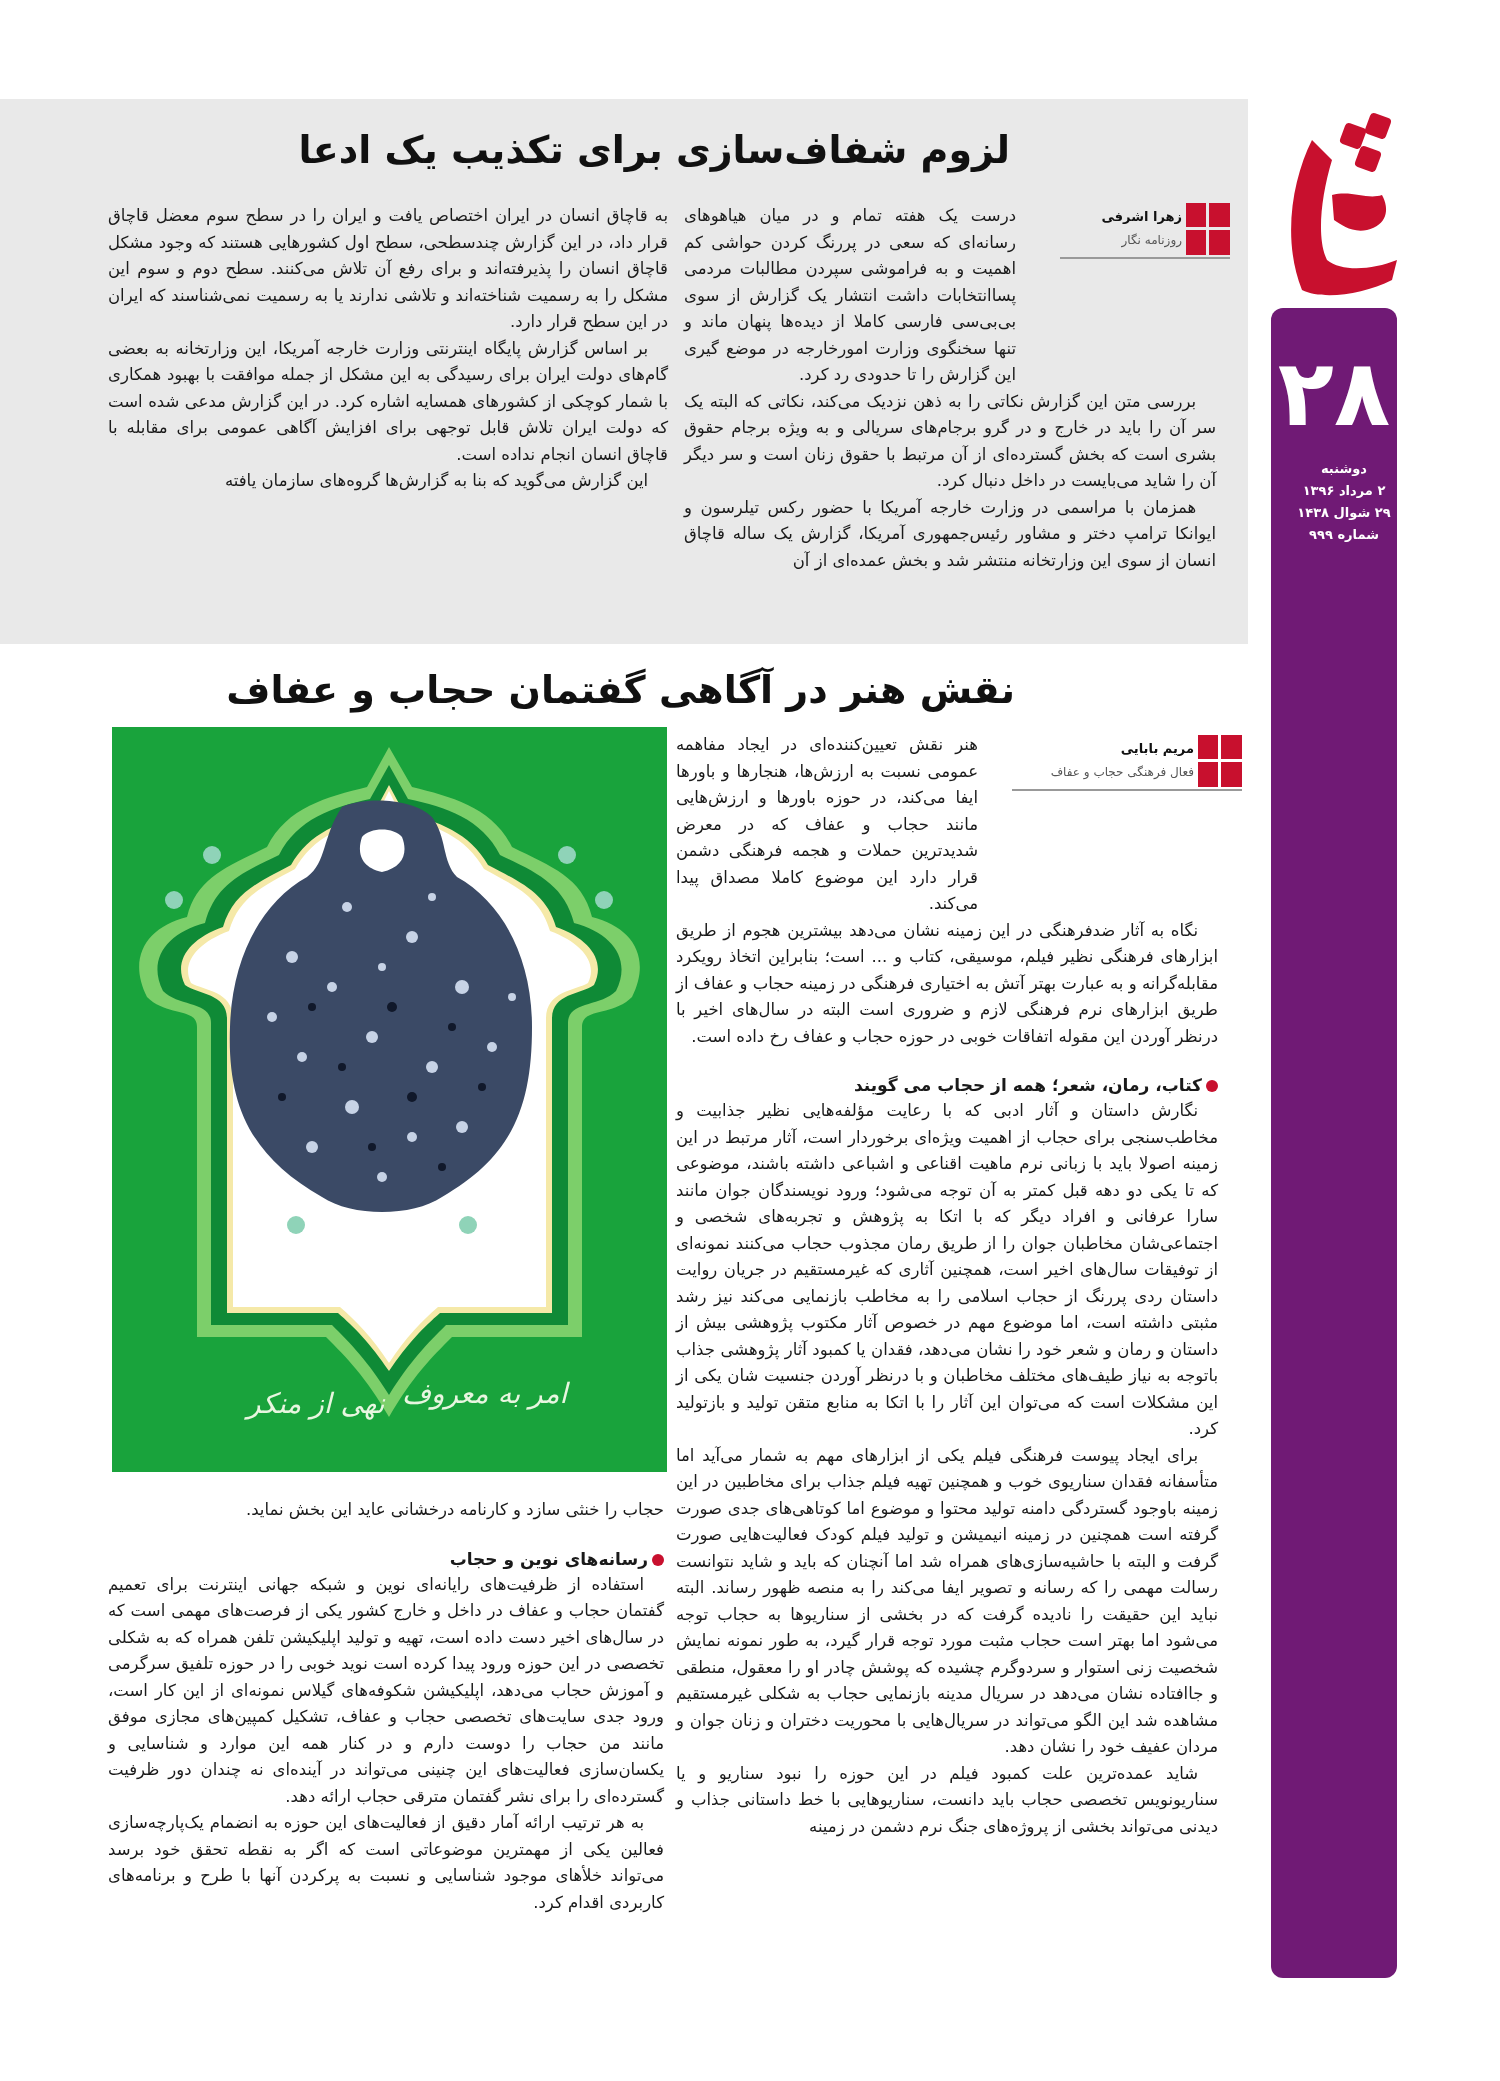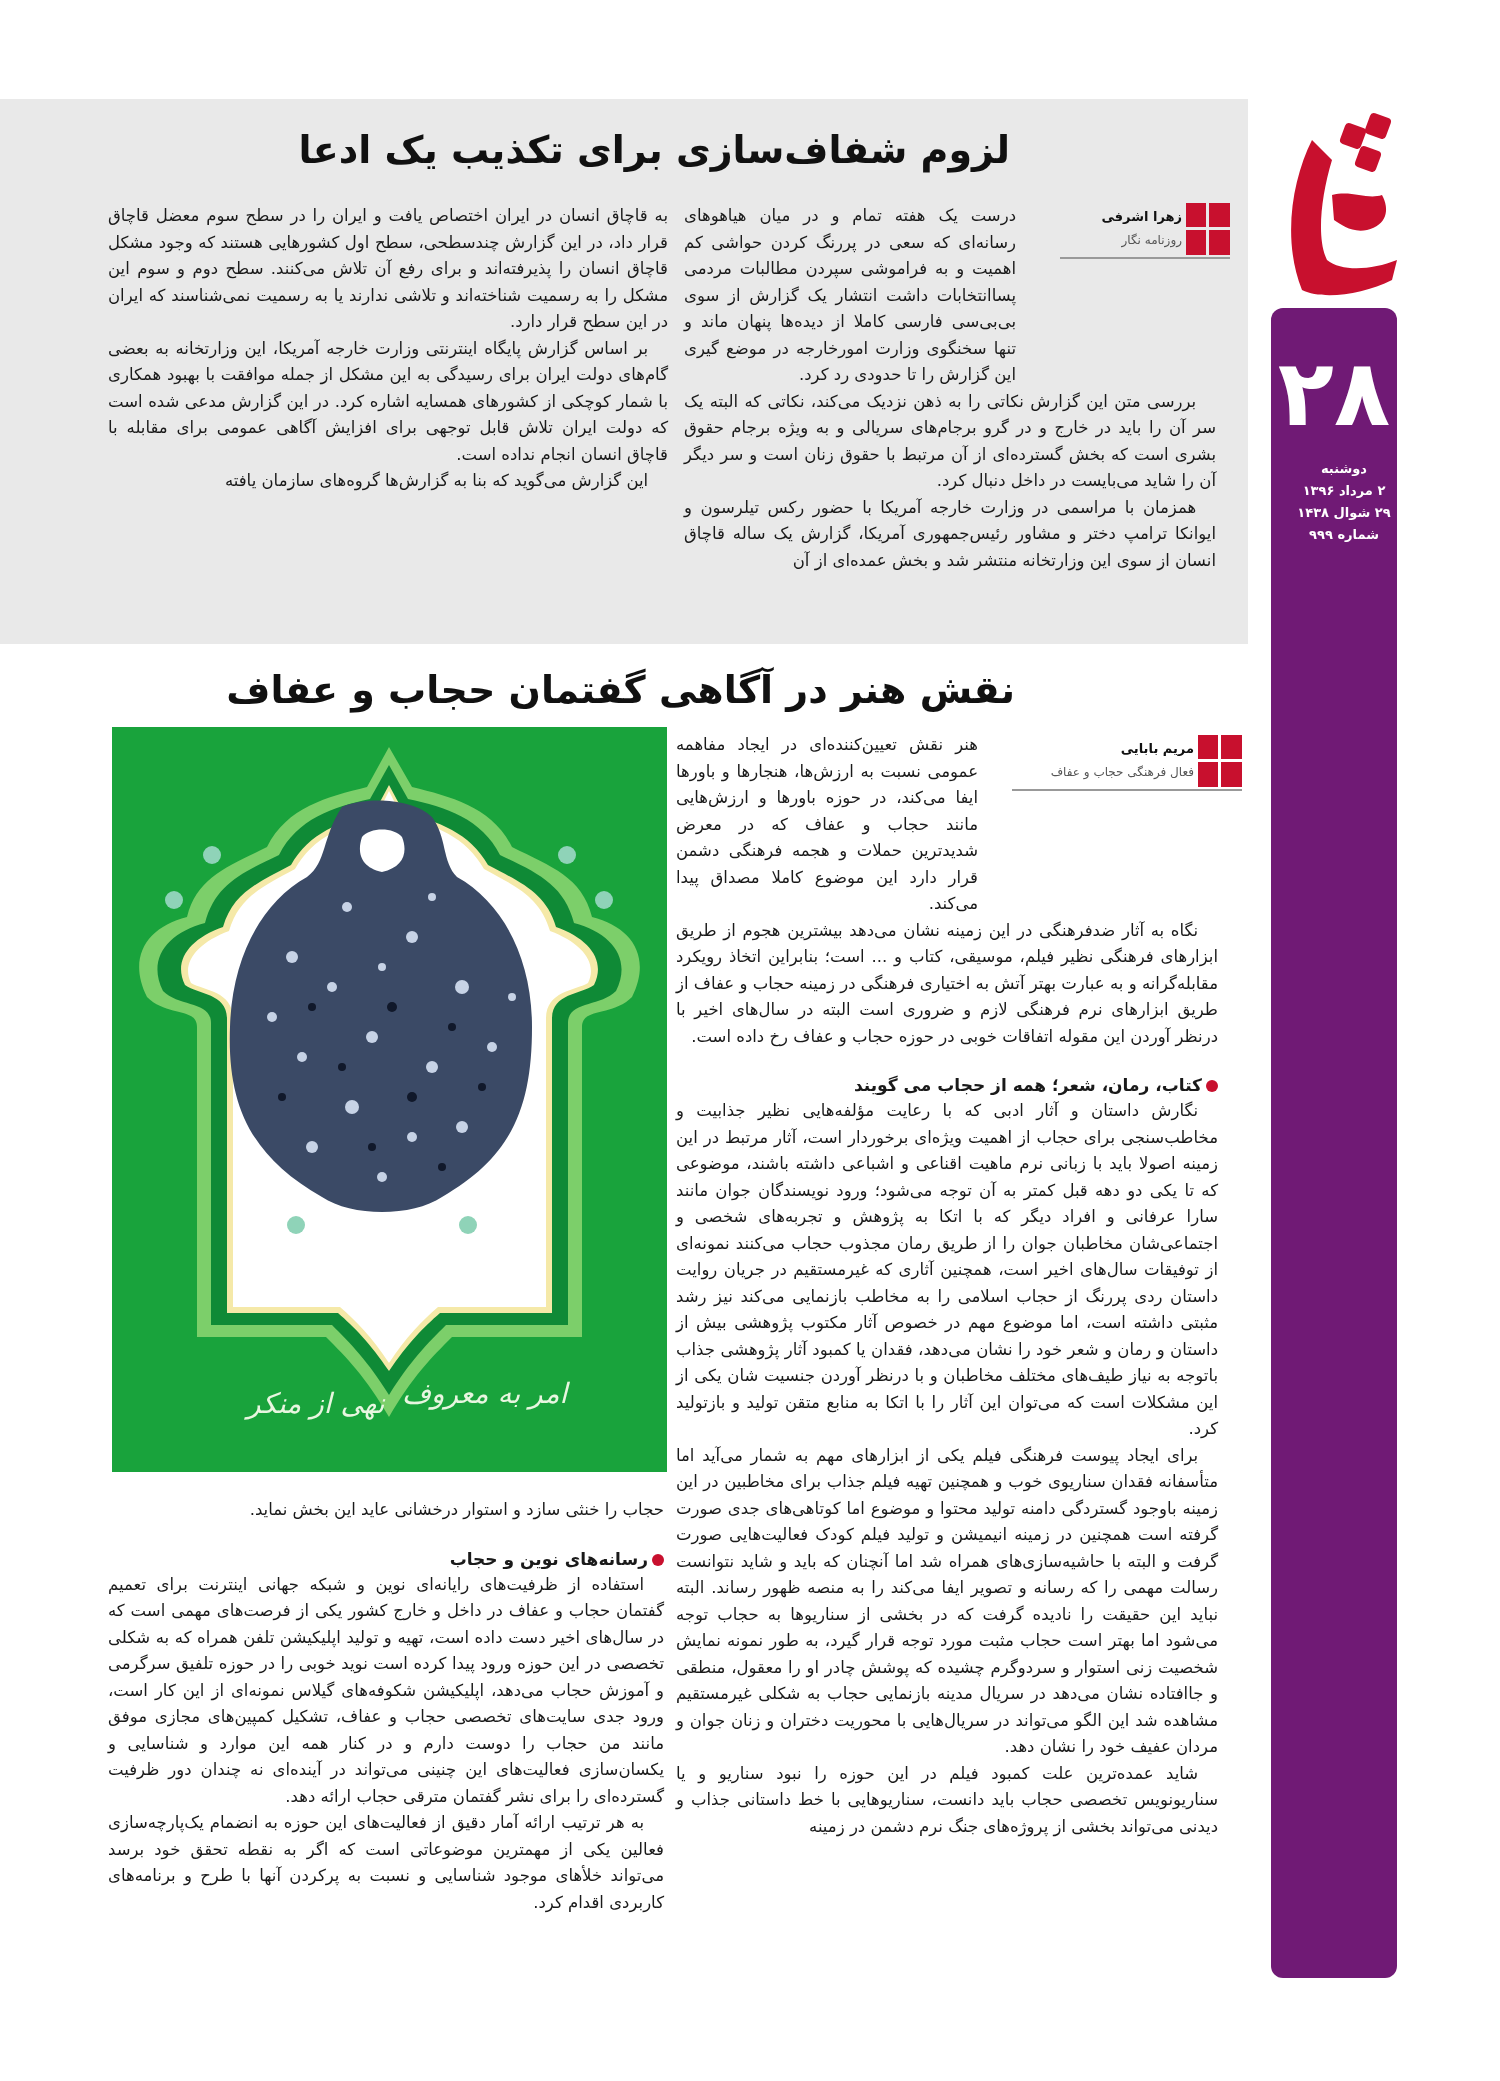--- a/index.html
+++ b/index.html
@@ -154,17 +154,17 @@
       <circle cx="170" cy="370" r="4"></circle>
         <circle cx="260" cy="420" r="4"></circle>
         <circle cx="330" cy="440" r="4"></circle>
     </g>
   </svg>
   <div class="cap1">امر به معروف</div>
   <div class="cap2">نهی از منکر</div>
 </div>
 
 <div class="col" style="right:836px; top:1497px; width:556px;">
-  <p class="noindent">حجاب را خنثی سازد و استوار درخشانی عاید این بخش نماید.</p>
+  <p class="noindent">حجاب را خنثی سازد و کارنامه درخشانی عاید این بخش نماید.</p>
   <div class="sub"><span class="dot"></span><span>رسانه‌های نوین و حجاب</span></div>
   <p>استفاده از ظرفیت‌های رایانه‌ای نوین و شبکه جهانی اینترنت برای تعمیم گفتمان حجاب و عفاف در داخل و خارج کشور یکی از فرصت‌های مهمی است که در سال‌های اخیر دست داده است، تهیه و تولید اپلیکیشن تلفن همراه که به شکلی تخصصی در این حوزه ورود پیدا کرده است نوید خوبی را در حوزه تلفیق سرگرمی و آموزش حجاب می‌دهد، اپلیکیشن شکوفه‌های گیلاس نمونه‌ای از این کار است، ورود جدی سایت‌های تخصصی حجاب و عفاف، تشکیل کمپین‌های مجازی موفق مانند من حجاب را دوست دارم و در کنار همه این موارد و شناسایی و یکسان‌سازی فعالیت‌های این چنینی می‌تواند در آینده‌ای نه چندان دور ظرفیت گسترده‌ای را برای نشر گفتمان مترقی حجاب ارائه دهد.</p>
   <p>به هر ترتیب ارائه آمار دقیق از فعالیت‌های این حوزه به انضمام یک‌پارچه‌سازی فعالین یکی از مهمترین موضوعاتی است که اگر به نقطه تحقق خود برسد می‌تواند خلأهای موجود شناسایی و نسبت به پرکردن آنها با طرح و برنامه‌های کاربردی اقدام کرد.</p>
 </div>
 
 </body></html>

